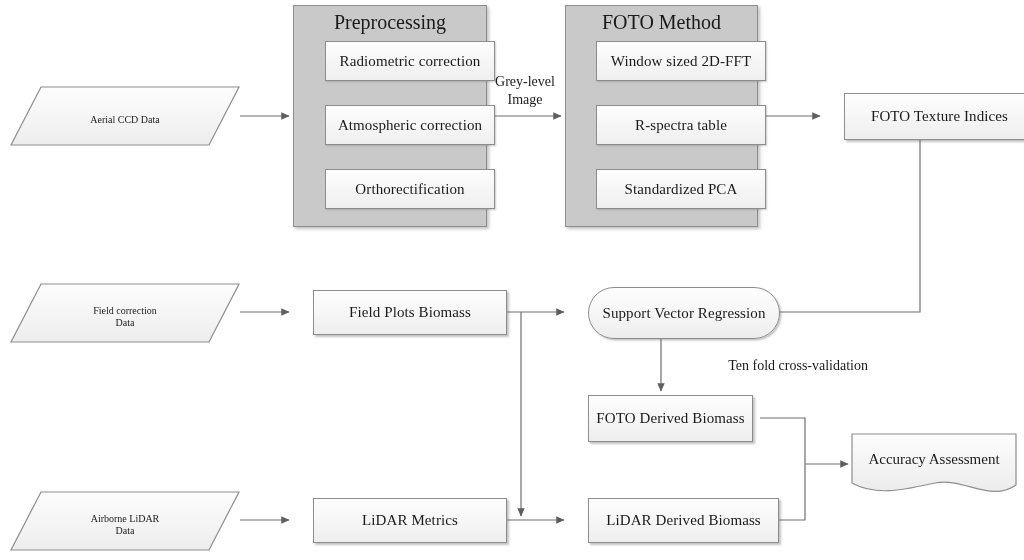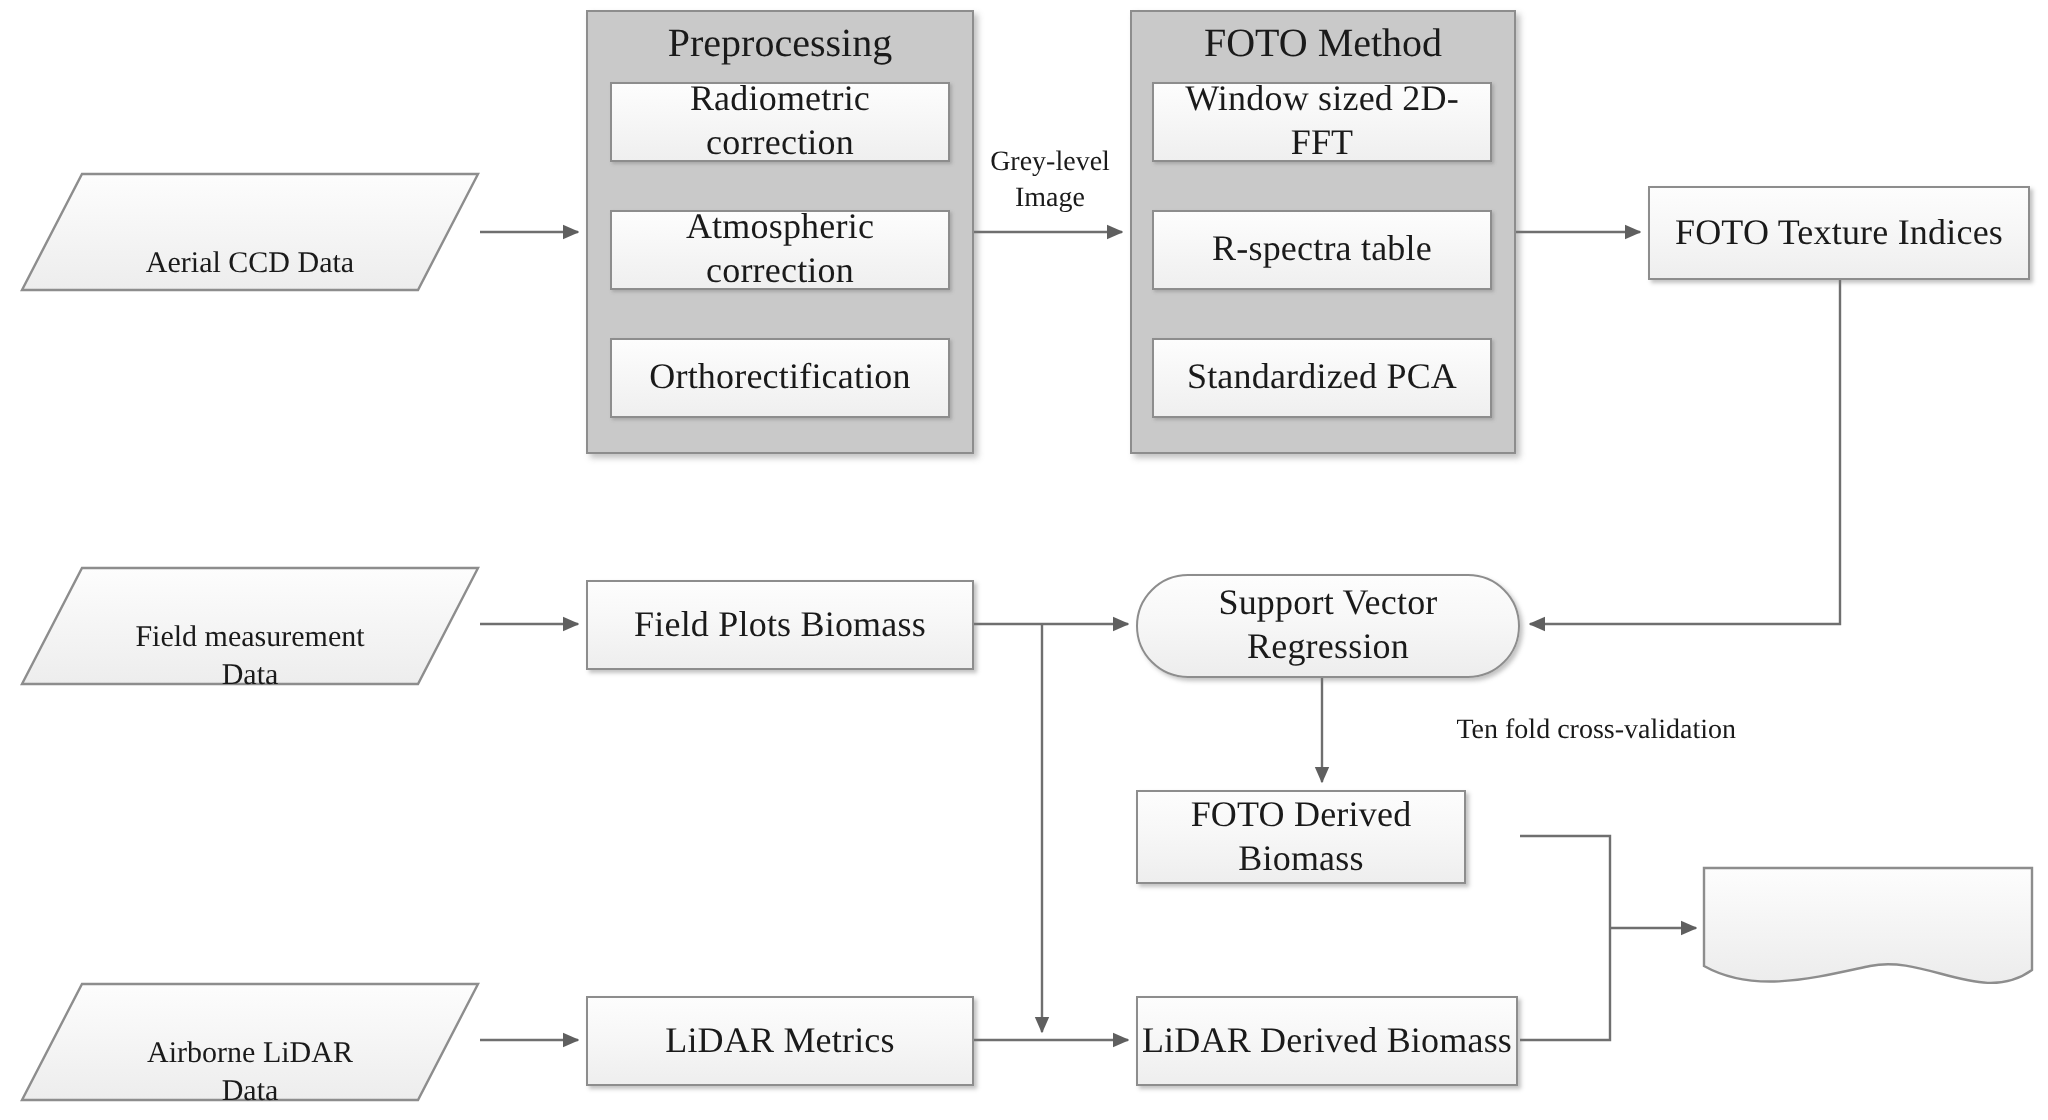--- a/index.html
+++ b/index.html
@@ -18,24 +18,25 @@
     overflow: hidden;
   }
   
   .node {
     position: absolute;
     box-sizing: border-box;
     display: flex;
     align-items: center;
     justify-content: center;
     text-align: center;
-    font-size: 18px;
+    font-size: 15px;
     color: #1a1a1a;
     line-height: 1.22;
     letter-spacing: 0.1px;
+    margin-left: 20px;
   }
   
   .rect {
     border: 1px solid #8d8d8d;
     background: linear-gradient(180deg, #fdfdfd 0%, #f7f7f7 45%, #eeeeee 100%);
     box-shadow: 1.5px 1.5px 2px rgba(120,120,120,0.45);
   }
   
   .rect-inner {
     border: 1px solid #8d8d8d;
@@ -72,28 +73,28 @@
   }
   .para-wrap svg {
     position: absolute;
     left: 0;
     top: 0;
     overflow: visible;
   }
   .para-label {
     position: absolute;
     left: 0;
-    top: 16px;
+    top: 4px;
     width: 100%;
     height: 100%;
     display: flex;
     align-items: center;
     justify-content: center;
     text-align: center;
-    font-size: 15px;
+    font-size: 10px;
     color: #1a1a1a;
     line-height: 1.25;
   }
   
   .doc-wrap {
     position: absolute;
   }
   .doc-wrap svg {
     position: absolute;
     left: 0;
@@ -229,21 +230,21 @@
   <div class="para-wrap" style="left:10px; top:283px; width:230px; height:60px;">
     <svg width="230" height="60" viewBox="0 0 230 60">
       <defs>
         <linearGradient id="paraGrad2" x1="0" y1="0" x2="0" y2="1">
           <stop offset="0%" stop-color="#fdfdfd"></stop>
           <stop offset="100%" stop-color="#ededed"></stop>
         </linearGradient>
       </defs>
       <path d="M 31 1 L 229 1 L 199 59 L 1 59 Z" fill="url(#paraGrad2)" stroke="#8d8d8d" stroke-width="1.2"></path>
     </svg>
-    <div class="para-label" style="white-space:pre-line;">Field measurement
+    <div class="para-label" style="white-space:pre-line;">Field correction
 Data</div>
   </div>
 
   <div class="node rect" style="left:293px; top:290px; width:194px; height:45px;">
     <span>Field Plots Biomass</span>
   </div>
 
   <div class="node stadium" style="left:568px; top:287px; width:192px; height:52px;">
     <span>Support Vector Regression</span>
   </div>
@@ -281,15 +282,16 @@
       <defs>
         <linearGradient id="docGrad" x1="0" y1="0" x2="0" y2="1">
           <stop offset="0%" stop-color="#fdfdfd"></stop>
           <stop offset="100%" stop-color="#ececec"></stop>
         </linearGradient>
       </defs>
       <path d="M 1 1 L 165 1 L 165 52
                C 140 70, 112 44, 84 50
                C 56 56, 26 64, 1 50 Z" fill="url(#docGrad)" stroke="#8d8d8d" stroke-width="1.2"></path>
     </svg>
+    <div class="doc-label" style="height:52px;">Accuracy Assessment</div>
   </div>
 
 </div>
 
 </body></html>

